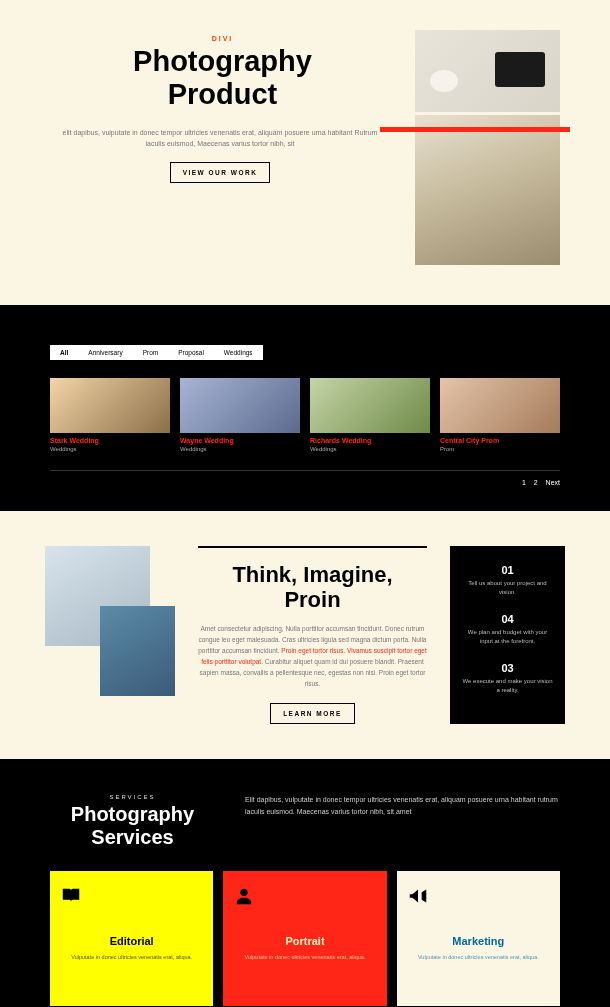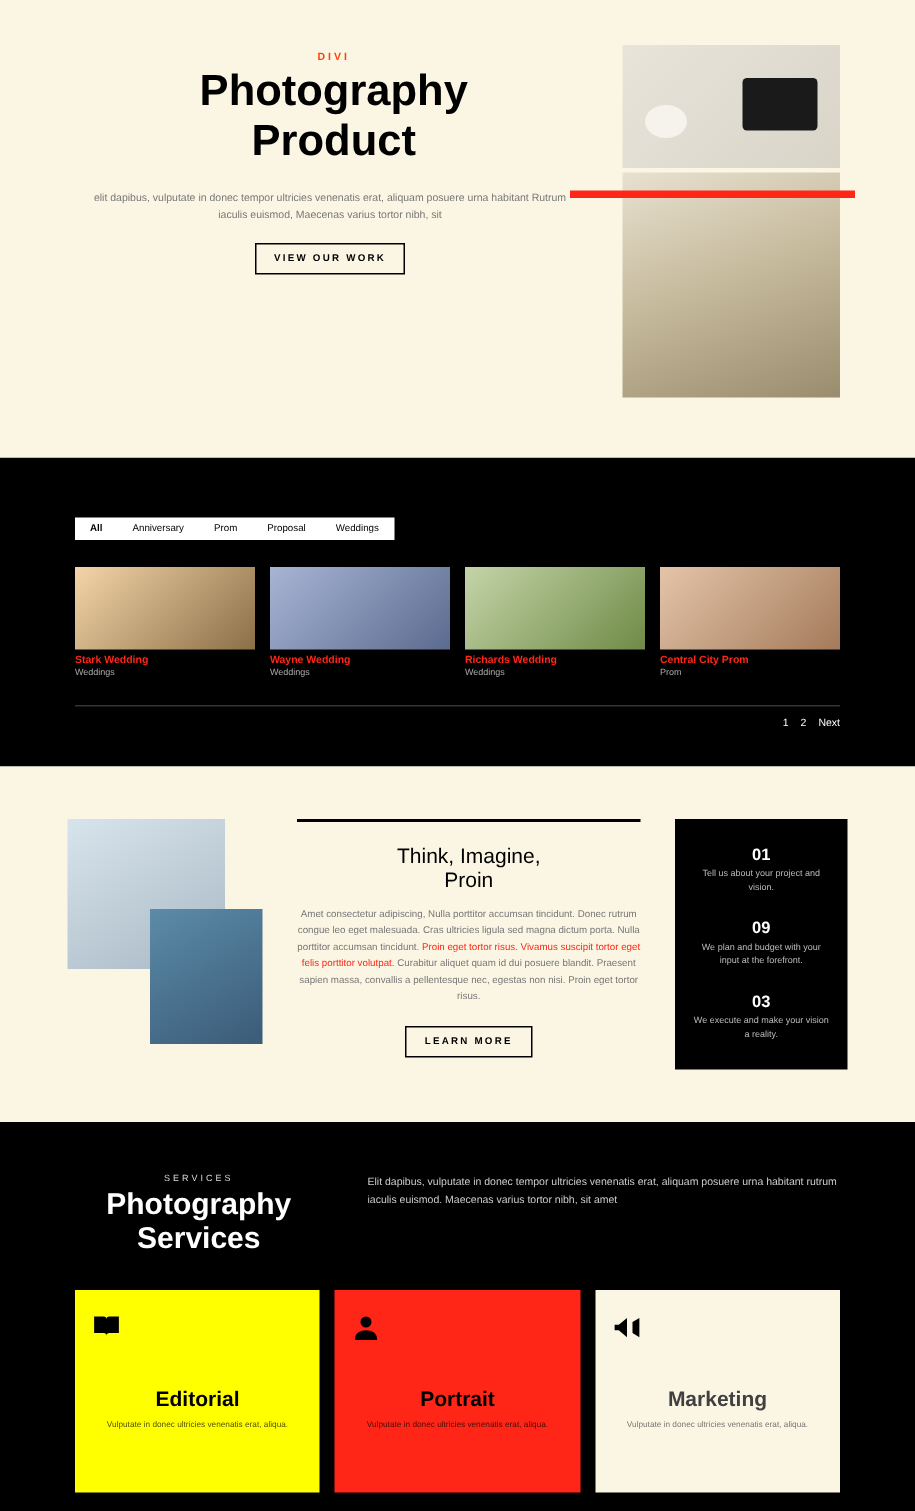--- a/index.html
+++ b/index.html
@@ -39,42 +39,42 @@
 .pagination { text-align:right; margin-top:8px; font-size:7px; }
 .pagination span { margin-left:6px; }
 
 .think { padding: 35px 45px; }
 .think-row { display:flex; gap:15px; }
 .think-imgs { width:130px; position:relative; }
 .think-img1 { width:105px; height:100px; background:linear-gradient(150deg,#d8e4ec,#a8b8c4); }
 .think-img2 { width:75px; height:90px; background:linear-gradient(150deg,#5b8ba8,#3b5b78); position:absolute; left:55px; top:60px; }
 .think-content { flex:1; text-align:center; padding:0 8px; }
 .think-hr { height:2px; background:#000; width:100%; margin-bottom:14px; }
-.think-title { font-size:14px; font-weight:400; line-height:1.15; }
+.think-title { font-size:22px; font-weight:700; line-height:1.15; }
 .think-para { font-size:6.5px; color:#777; line-height:1.7; margin-top:10px; }
 .think-para .red { color:#ff2617; }
 .think-sidebar { width:115px; background:#000; color:#fff; padding:18px 12px; text-align:center; }
 .step-num { font-size:11px; font-weight:700; }
 .step-text { font-size:6px; color:#bbb; line-height:1.5; margin-top:3px; margin-bottom:16px; }
 .step-text:last-child { margin-bottom:0; }
 .btn-learn { margin-top:14px; }
 
 .services { padding: 35px 50px 30px; color:#fff; }
 .services-head { display:flex; gap:30px; margin-bottom:22px; }
 .services-title-col { width:165px; text-align:center; }
 .services-pretitle { font-size:6px; letter-spacing:2px; color:#ddd; }
 .services-title { font-size:20px; font-weight:800; line-height:1.15; margin-top:3px; }
 .services-para { flex:1; font-size:7px; color:#ccc; line-height:1.7; }
 .cards { display:flex; gap:10px; }
 .card { flex:1; padding:14px 10px 18px; text-align:center; min-height:135px; }
 .card-yellow { background:#ffff00; color:#000; }
-.card-red { background:#ff2617; color:#000000; }
-.card-cream { background:#fbf6e4; color:#404040; }
+.card-red { background:#ff2617; color:#fef9c3; }
+.card-cream { background:#fbf6e4; color:#0369a1; }
 .card-icon { font-size:22px; text-align:left; min-height:30px; }
-.card-title { font-size:14px; font-weight:700; margin-top:20px; }
+.card-title { font-size:11px; font-weight:700; margin-top:20px; }
 .card-desc { font-size:5.5px; margin-top:6px; line-height:1.5; opacity:0.7; }
 
 svg.icon { width:22px; height:22px; fill:#000; }
 </style>
 </head>
 <body>
 
 <div class="section cream hero">
   <div class="hero-top">
     <div class="hero-heading">
@@ -145,21 +145,21 @@
       <h2 class="think-title">
         <span>Think, Imagine,</span><br>
         <span>Proin</span>
       </h2>
       <p class="think-para"><span>Amet consectetur adipiscing, Nulla porttitor accumsan tincidunt. Donec rutrum congue leo eget malesuada. Cras ultricies ligula sed magna dictum porta. Nulla porttitor accumsan tincidunt. </span><span class="red">Proin eget tortor risus. Vivamus suscipit tortor eget felis porttitor volutpat.</span><span> Curabitur aliquet quam id dui posuere blandit. Praesent sapien massa, convallis a pellentesque nec, egestas non nisi. Proin eget tortor risus.</span></p>
       <button class="btn btn-learn">LEARN MORE</button>
     </div>
     <div class="think-sidebar">
       <div class="step-num">01</div>
       <div class="step-text">Tell us about your project and vision.</div>
-      <div class="step-num">09</div>
+      <div class="step-num">04</div>
       <div class="step-text">We plan and budget with your input at the forefront.</div>
       <div class="step-num">03</div>
       <div class="step-text">We execute and make your vision a reality.</div>
     </div>
   </div>
 </div>
 
 <div class="section black services">
   <div class="services-head">
     <div class="services-title-col">

